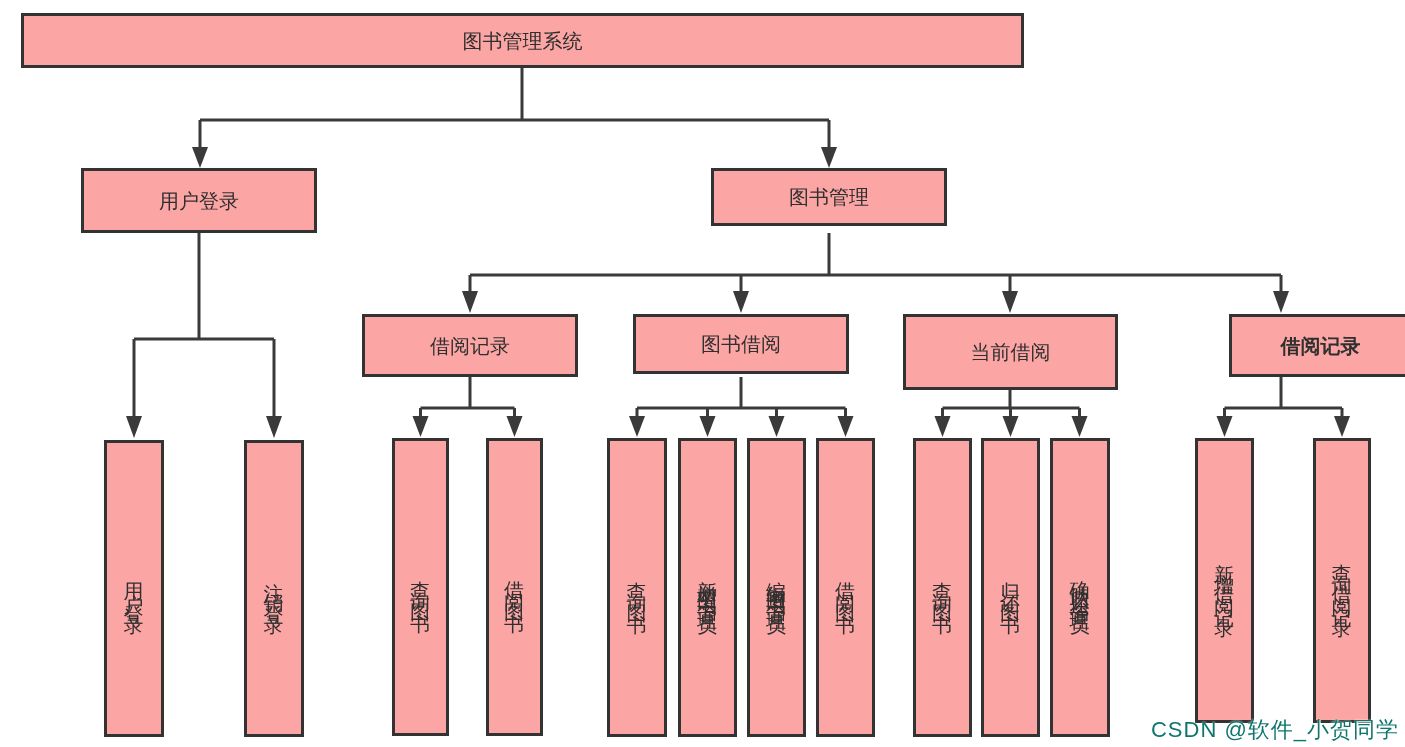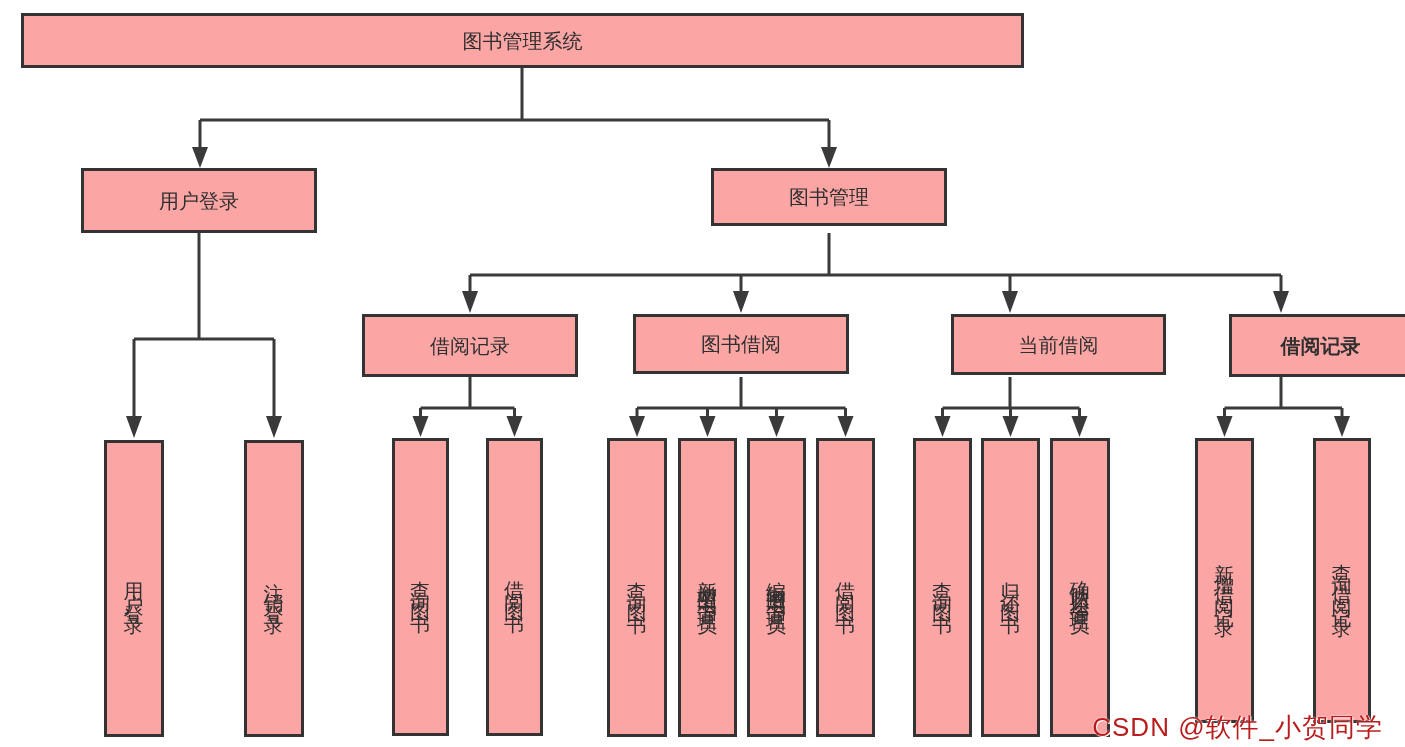--- a/index.html
+++ b/index.html
@@ -43,24 +43,24 @@
     writing-mode: vertical-rl;
     text-orientation: mixed;
     letter-spacing: 11px;
     line-height: 1;
   }
   .leaf.tight span {
     letter-spacing: 5px;
   }
   .watermark {
     position: absolute;
-    right: 22px;
+    right: 6px;
     bottom: 2px;
-    font-size: 26px;
-    color: #b91c1c;
+    font-size: 22px;
+    color: #0f766e;
     text-shadow: 0 0 2px #ffffff, 1px 1px 0 #ffffff;
     letter-spacing: 1px;
     white-space: nowrap;
   }
 </style>
 </head>
 <body>
 
 <div id="stage">
 
@@ -117,21 +117,21 @@
   <div class="node" style="left:711px; top:168px; width:236px; height:58px;">
     <span>图书管理</span>
   </div>
 
   <div class="node" style="left:362px; top:314px; width:216px; height:63px;">
     <span>借阅记录</span>
   </div>
   <div class="node" style="left:633px; top:314px; width:216px; height:60px;">
     <span>图书借阅</span>
   </div>
-  <div class="node" style="left:903px; top:314px; width:215px; height:61px;margin-left:48px;">
+  <div class="node" style="left:903px; top:314px; width:215px; height:76px;">
     <span>当前借阅</span>
   </div>
   <div class="node" style="left:1229px; top:314px; width:183px; height:63px;font-weight:bold;">
     <span>借阅记录</span>
   </div>
 
   <div class="node leaf" style="left:104px; top:440px; width:60px; height:297px;">
     <span>用户登录</span>
   </div>
   <div class="node leaf" style="left:244px; top:440px; width:60px; height:297px;">

